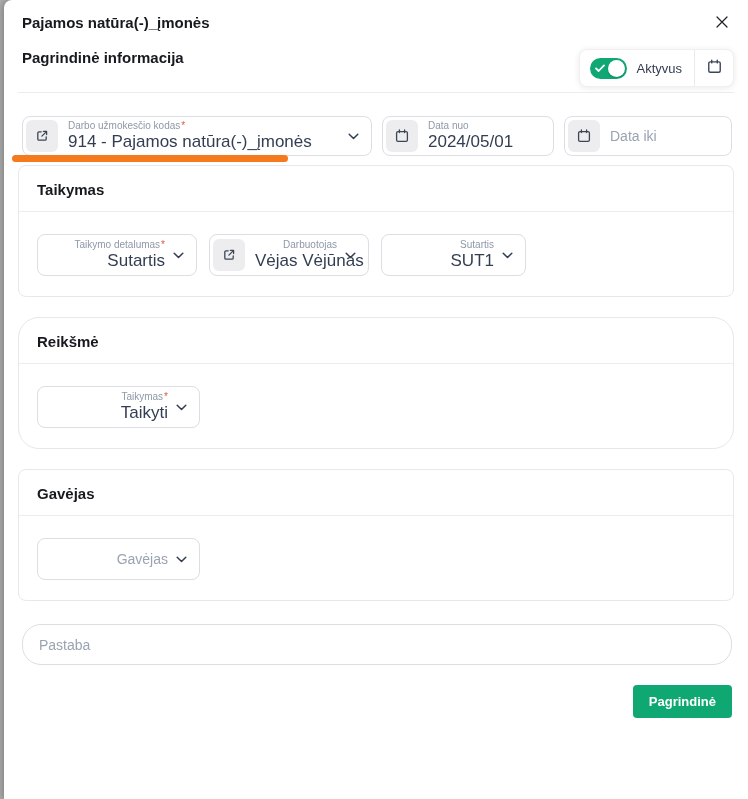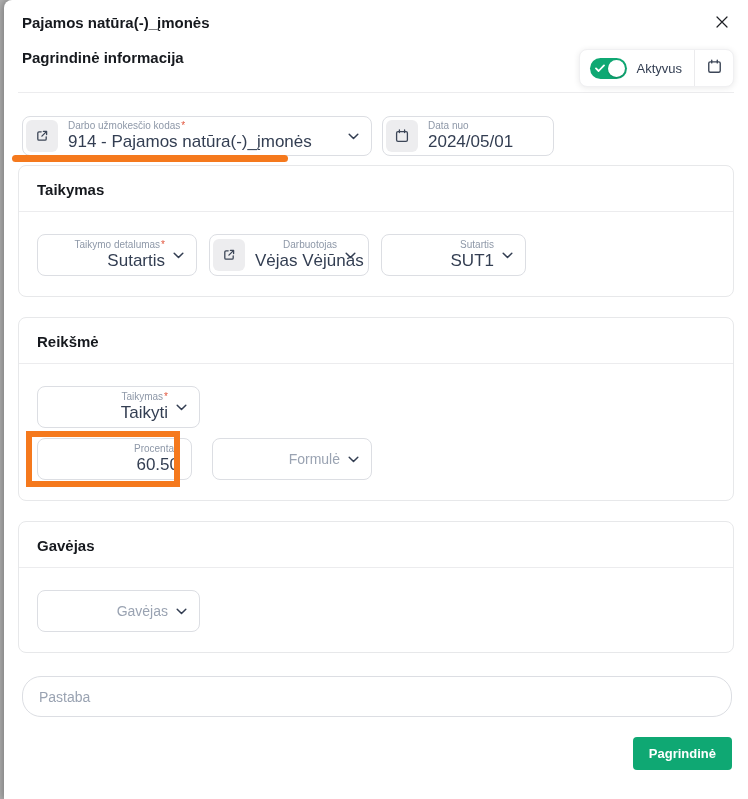--- a/index.html
+++ b/index.html
@@ -47,21 +47,21 @@
   .field.no-icon { padding-left:14px; }
   .field .texts { display:flex; flex-direction:column; justify-content:center; row-gap:1px; min-width:0; flex:1; }
   .f-label { font-size:10px; color:#8e98a8; white-space:nowrap; }
   .f-label .req { color:#e2573f; margin-left:1px; }
   .f-value { font-size:17px; color:#333e52; white-space:nowrap; }
   .f-placeholder { font-size:14px; color:#9aa3b2; white-space:nowrap; }
   .chev { margin-left:auto; padding-left:8px; display:flex; align-items:center; }
 
   .section { border:1px solid #e7e8ea; border-radius:8px; background:#fff; }
   .sec-taikymas { margin-top:9px; }
-  .sec-reiksme  { margin-top:20px; }
+  .sec-reiksme  { margin-top:20px;border-radius:21px; }
   .sec-gavejas  { margin-top:20px; }
   .section-head { padding:15px 18px 13px 18px; font-size:15px; font-weight:bold; color:#16191e; border-bottom:1px solid #ececee; }
   .section-body { padding:22px 18px 20px 18px;text-align:right; }
   .sec-row { display:flex; gap:12px; height:42px; }
   .sec-row + .sec-row { margin-top:10px; }
 
   .w-salary { width:350px; } .w-datefrom { width:172px; } .w-dateto { flex:1; }
   .w-detail { width:160px; } .w-employee { width:160px; } .w-contract { width:145px; }
   .w-apply { width:163px; } .w-percent { width:155px; } .w-formula { width:160px; }
   .w-receiver { width:163px; }
@@ -169,20 +169,30 @@
         <svg width="16" height="16" viewBox="0 0 16 16">
             <use href="#i-calendar"></use>
           </svg>
       </span>
       <span class="texts">
         <span class="f-label">Data nuo</span>
         <span class="f-value">2024/05/01</span>
       </span>
     </div>
 
+    <div class="field w-dateto">
+      <span class="icon-box">
+        <svg width="16" height="16" viewBox="0 0 16 16">
+            <use href="#i-calendar"></use>
+          </svg>
+      </span>
+      <span class="texts">
+        <span class="f-placeholder">Data iki</span>
+      </span>
+    </div>
   </div>
 
   <div class="annotation-underline"></div>
 
   <div class="section sec-taikymas">
     <div class="section-head">Taikymas</div>
     <div class="section-body">
       <div class="sec-row">
         <div class="field no-icon w-detail">
           <span class="texts">
@@ -237,42 +247,20 @@
             <span class="f-label"><span>Taikymas</span><span class="req">*</span></span>
             <span class="f-value">Taikyti</span>
           </span>
           <span class="chev">
             <svg width="11" height="7" viewBox="0 0 11 7">
                 <path d="M1.2 1.2 5.5 5.5 9.8 1.2" fill="none" stroke="#333e52" stroke-width="1.5" stroke-linecap="round" stroke-linejoin="round"></path>
               </svg>
           </span>
         </div>
       </div>
-      <div class="sec-row">
-        <div class="percent-wrap">
-          <div class="annotation-box"></div>
-          <div class="field no-icon w-percent" style="height:42px">
-            <span class="texts">
-              <span class="f-label">Procentas</span>
-              <span class="f-value">60.50</span>
-            </span>
-          </div>
-        </div>
-
-        <div class="field no-icon w-formula" style="margin-left:8px">
-          <span class="texts">
-            <span class="f-placeholder">Formulė</span>
-          </span>
-          <span class="chev">
-            <svg width="11" height="7" viewBox="0 0 11 7">
-                <path d="M1.2 1.2 5.5 5.5 9.8 1.2" fill="none" stroke="#333e52" stroke-width="1.5" stroke-linecap="round" stroke-linejoin="round"></path>
-              </svg>
-          </span>
-        </div>
-      </div>
     </div>
   </div>
 
   <div class="section sec-gavejas">
     <div class="section-head">Gavėjas</div>
     <div class="section-body">
       <div class="sec-row">
         <div class="field no-icon w-receiver">
           <span class="texts">
             <span class="f-placeholder">Gavėjas</span>

